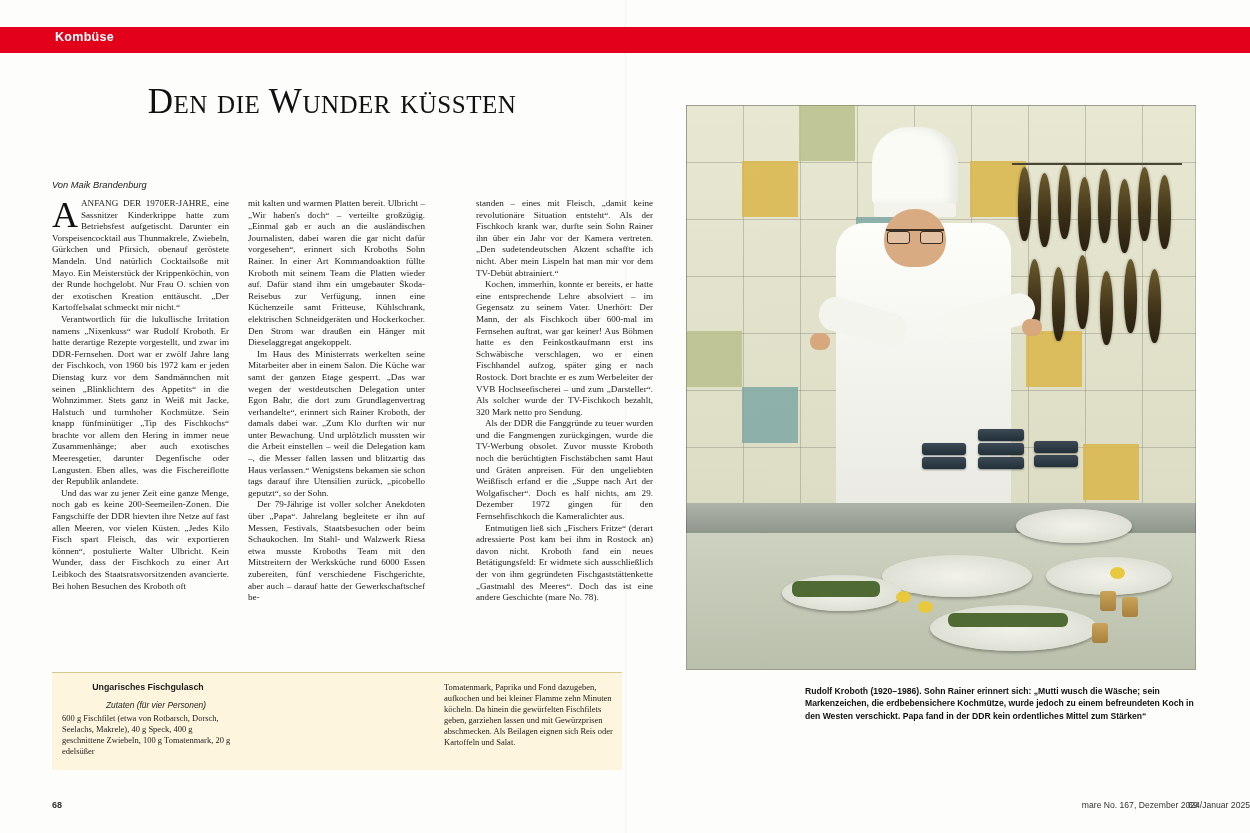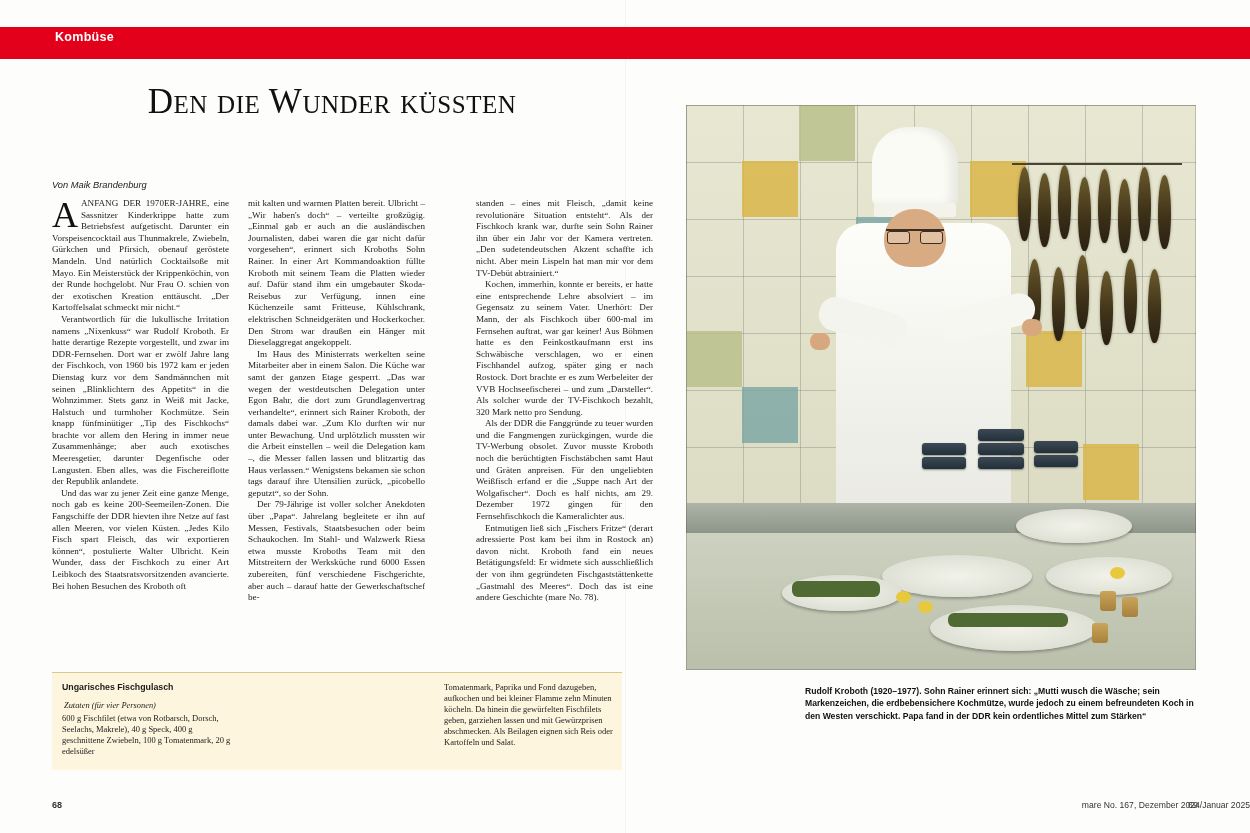--- a/index.html
+++ b/index.html
@@ -20,21 +20,21 @@
     height: 833px;
     background: #fdfdfb;
   }
 
   
   .topbar {
     position: absolute;
     left: 0;
     top: 27px;
     width: 1250px;
-    height: 32px;
+    height: 26px;
     background: #e2001a;
   }
   .topbar .kicker {
     position: absolute;
     left: 55px;
     top: 3px;
     color: #ffffff;
     font-family: "Liberation Sans", sans-serif;
     font-weight: bold;
     font-size: 12.5px;
@@ -137,26 +137,28 @@
     color: #1c1c1c;
   }
   .rc1 { left: 10px; }
   .rc2 { left: 200px; }
   .rc3 { left: 392px; }
   .recipe h4 {
     margin: 0 0 7px 0;
     font-family: "Liberation Sans", sans-serif;
     font-size: 8.8px;
     font-weight: bold;
+    text-align: center;
   }
   .recipe .sub {
     font-style: italic;
-    font-family: Liberation Serif, serif;
+    font-family: Liberation Sans, sans-serif;
     font-size: 8.4px;
-    margin: 0 0 2px 2px;
+    margin: 0 0 2px 16px;
+    text-align: center;
   }
   .recipe p {
     margin: 0 0 7px 0;
   }
 
   
   .photo-wrap {
     position: absolute;
     left: 686px;
     top: 105px;
@@ -524,19 +526,19 @@
       <div class="lemon" style="left:232px; top:496px;"></div>
       <div class="lemon" style="left:424px; top:462px;"></div>
       <div class="jar" style="left:414px; top:486px;"></div>
       <div class="jar" style="left:436px; top:492px;"></div>
       <div class="jar" style="left:406px; top:518px;"></div>
 
       <div class="photo-frame"></div>
     </div>
   </div>
 
-  <div class="caption">Rudolf Kroboth (1920–1977). Sohn Rainer erinnert sich: „Mutti wusch die Wäsche; sein Markenzeichen, die erdbebensichere Kochmütze, wurde jedoch zu einem befreundeten Koch in den Westen verschickt. Papa fand in der DDR kein ordentliches Mittel zum Stärken“</div>
+  <div class="caption">Rudolf Kroboth (1920–1986). Sohn Rainer erinnert sich: „Mutti wusch die Wäsche; sein Markenzeichen, die erdbebensichere Kochmütze, wurde jedoch zu einem befreundeten Koch in den Westen verschickt. Papa fand in der DDR kein ordentliches Mittel zum Stärken“</div>
 
   <div class="folio-left">68</div>
   <div class="folio-center">mare No. 167, Dezember 2024/Januar 2025</div>
   <div class="folio-right">69</div>
 
 </div>
 
 </body></html>

